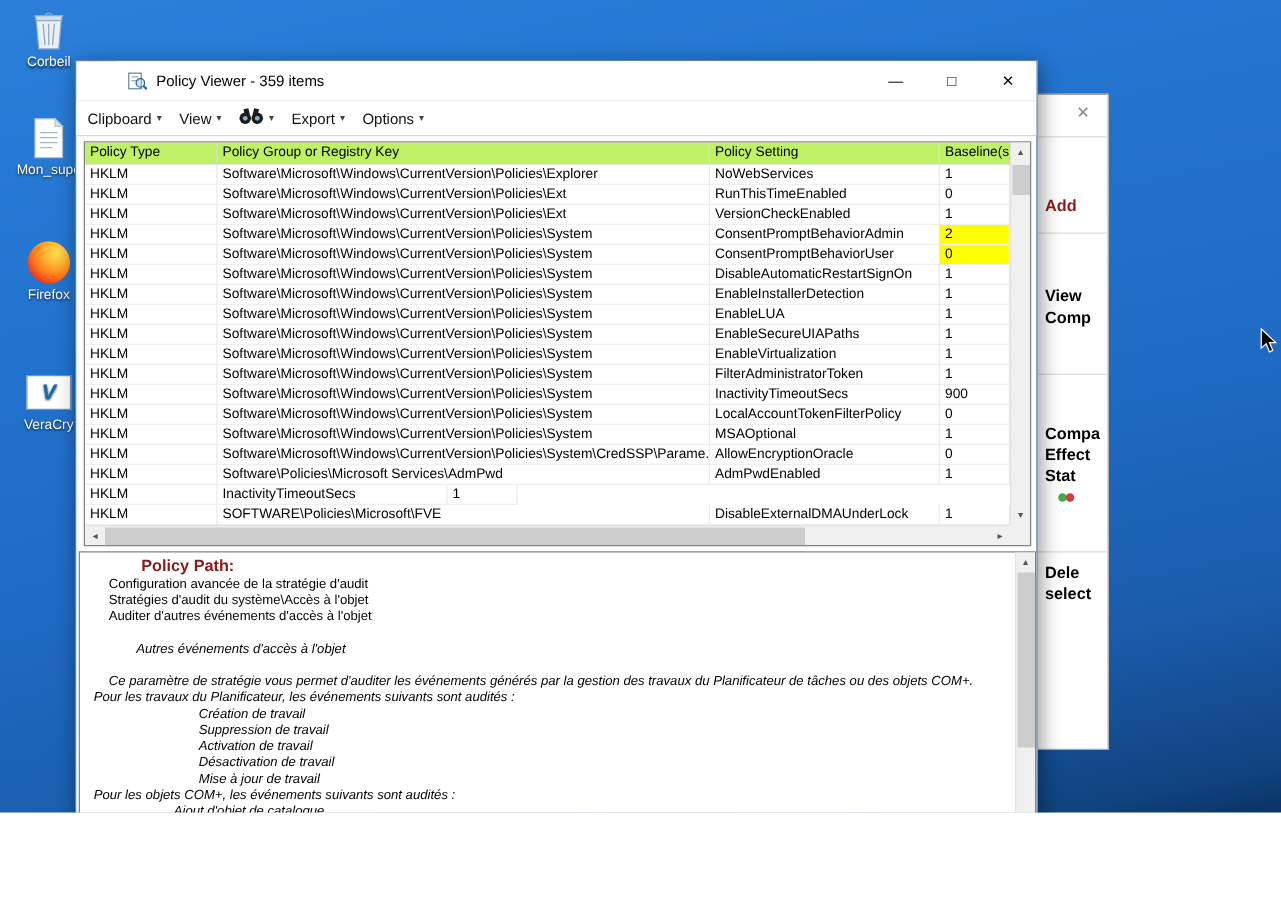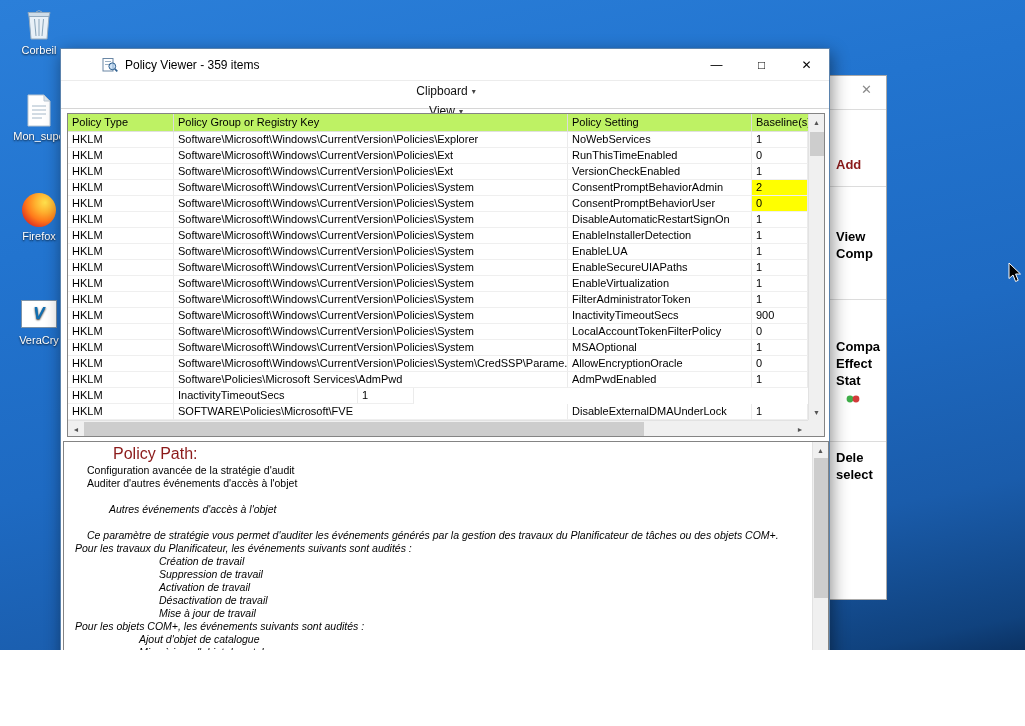--- a/index.html
+++ b/index.html
@@ -31,21 +31,21 @@
   
   .win { position:absolute; left:60px; top:48px; width:770px; height:643px; background:#fff;
     border:1px solid #5b83ad; box-shadow:2px 5px 16px rgba(0,0,0,.45); z-index:3; }
   .titlebar { position:absolute; top:0; left:0; right:0; height:31px; display:flex; align-items:center; background:#fff;margin-left:32px; }
   .titlebar .appicon { margin-left:9px; display:flex; }
   .titlebar .ttl { margin-left:7px; font-size:12px; color:#000; }
   .caption-btns { margin-left:auto; display:flex; height:100%; }
   .cbtn { width:45px; height:100%; display:flex; align-items:center; justify-content:center;
     font-size:12px; color:#000; }
   .toolbar { position:absolute; top:31px; left:0; right:0; height:29px; display:flex; align-items:center;
-    padding-left:2px; border-top:1px solid #ececec; border-bottom:1px solid #d6d6d6; background:#fff;flex-direction:column; }
+    padding-left:2px; border-top:1px solid #ececec; border-bottom:1px solid #d6d6d6; background:#fff; }
   .tbtn { display:flex; align-items:center; gap:4px; padding:3px 7px; font-size:12px; color:#111; }
   .tbtn .caret { font-size:8px; color:#444; }
 
   
   .grid { position:absolute; left:6px; top:64px; width:758px; height:324px;
     border:1px solid #848484; background:#fff; overflow:hidden; }
   .gheader { position:absolute; top:0; left:0; height:18px; display:flex; width:740px;
     border-bottom:1px solid #e0e0e0; background:#bef264; }
   .hcell { font-size:11px; line-height:17px; padding-left:4px; border-right:1px solid #dcdcdc;
     overflow:hidden; white-space:nowrap; color:#000; }
@@ -66,21 +66,21 @@
   .hscroll { position:absolute; bottom:0; left:0; width:740px; height:16px; background:#f0f0f0; border-top:1px solid #e2e2e2; }
   .hscroll .left { position:absolute; left:0; top:0; width:16px; height:16px; }
   .hscroll .right { position:absolute; right:0; top:0; width:16px; height:16px; }
   .hscroll .thumb { position:absolute; left:16px; top:1px; height:14px; width:560px; background:#cdcdcd; }
   .corner { position:absolute; right:0; bottom:0; width:16px; height:16px; background:#f0f0f0; }
 
   
   .ppanel { position:absolute; left:2px; top:392px; width:766px; height:247px;
     border:1px solid #848484; background:#fff; overflow:hidden; }
   .ppanel .inner { position:absolute; top:3px; left:5px; right:18px; bottom:2px; overflow:hidden; }
-  .pp-title { font-weight:normal; font-size:16px; color:var(--maroon,#8b1a1a); margin-bottom:1px;padding-left:44px; }
+  .pp-title { font-weight:bold; font-size:13px; color:var(--maroon,#8b1a1a); margin-bottom:1px;padding-left:44px; }
   .pline { font-size:10.5px; line-height:13px; white-space:pre; color:#000; overflow:hidden; }
   .pline.it { font-style:italic; }
   .i1{padding-left:6px}.i2{padding-left:18px}.i3{padding-left:40px}.i4{padding-left:70px}.i5{padding-left:90px}
   .vscroll2 { position:absolute; top:0; right:0; bottom:0; width:16px; background:#f0f0f0; border-left:1px solid #e2e2e2; }
   .vscroll2 .up { position:absolute; top:0; left:0; right:0; height:16px; }
   .vscroll2 .down { position:absolute; bottom:0; left:0; right:0; height:16px; }
   .vscroll2 .thumb { position:absolute; top:16px; left:1px; width:14px; height:140px; background:#cdcdcd; }
 
   .cursor { position:absolute; left:1008px; top:262px; z-index:10; }
 </style>
@@ -329,20 +329,21 @@
         <div class="sb-arrow right">►</div>
       </div>
       <div class="corner"></div>
     </div>
 
     <div class="ppanel">
       <div class="inner">
         <div class="pp-title">Policy Path:</div>
         <div>
             <div class="pline i2">Configuration avancée de la stratégie d'audit</div>
+            <div class="pline i2">Stratégies d'audit du système\Accès à l'objet</div>
             <div class="pline i2">Auditer d'autres événements d'accès à l'objet</div>
             <div class="pline i0">&nbsp;</div>
             <div class="pline i3 it">Autres événements d'accès à l'objet</div>
             <div class="pline i0">&nbsp;</div>
             <div class="pline i2 it">Ce paramètre de stratégie vous permet d'auditer les événements générés par la gestion des travaux du Planificateur de tâches ou des objets COM+.</div>
             <div class="pline i1 it">Pour les travaux du Planificateur, les événements suivants sont audités :</div>
             <div class="pline i5 it">Création de travail</div>
             <div class="pline i5 it">Suppression de travail</div>
             <div class="pline i5 it">Activation de travail</div>
             <div class="pline i5 it">Désactivation de travail</div>

